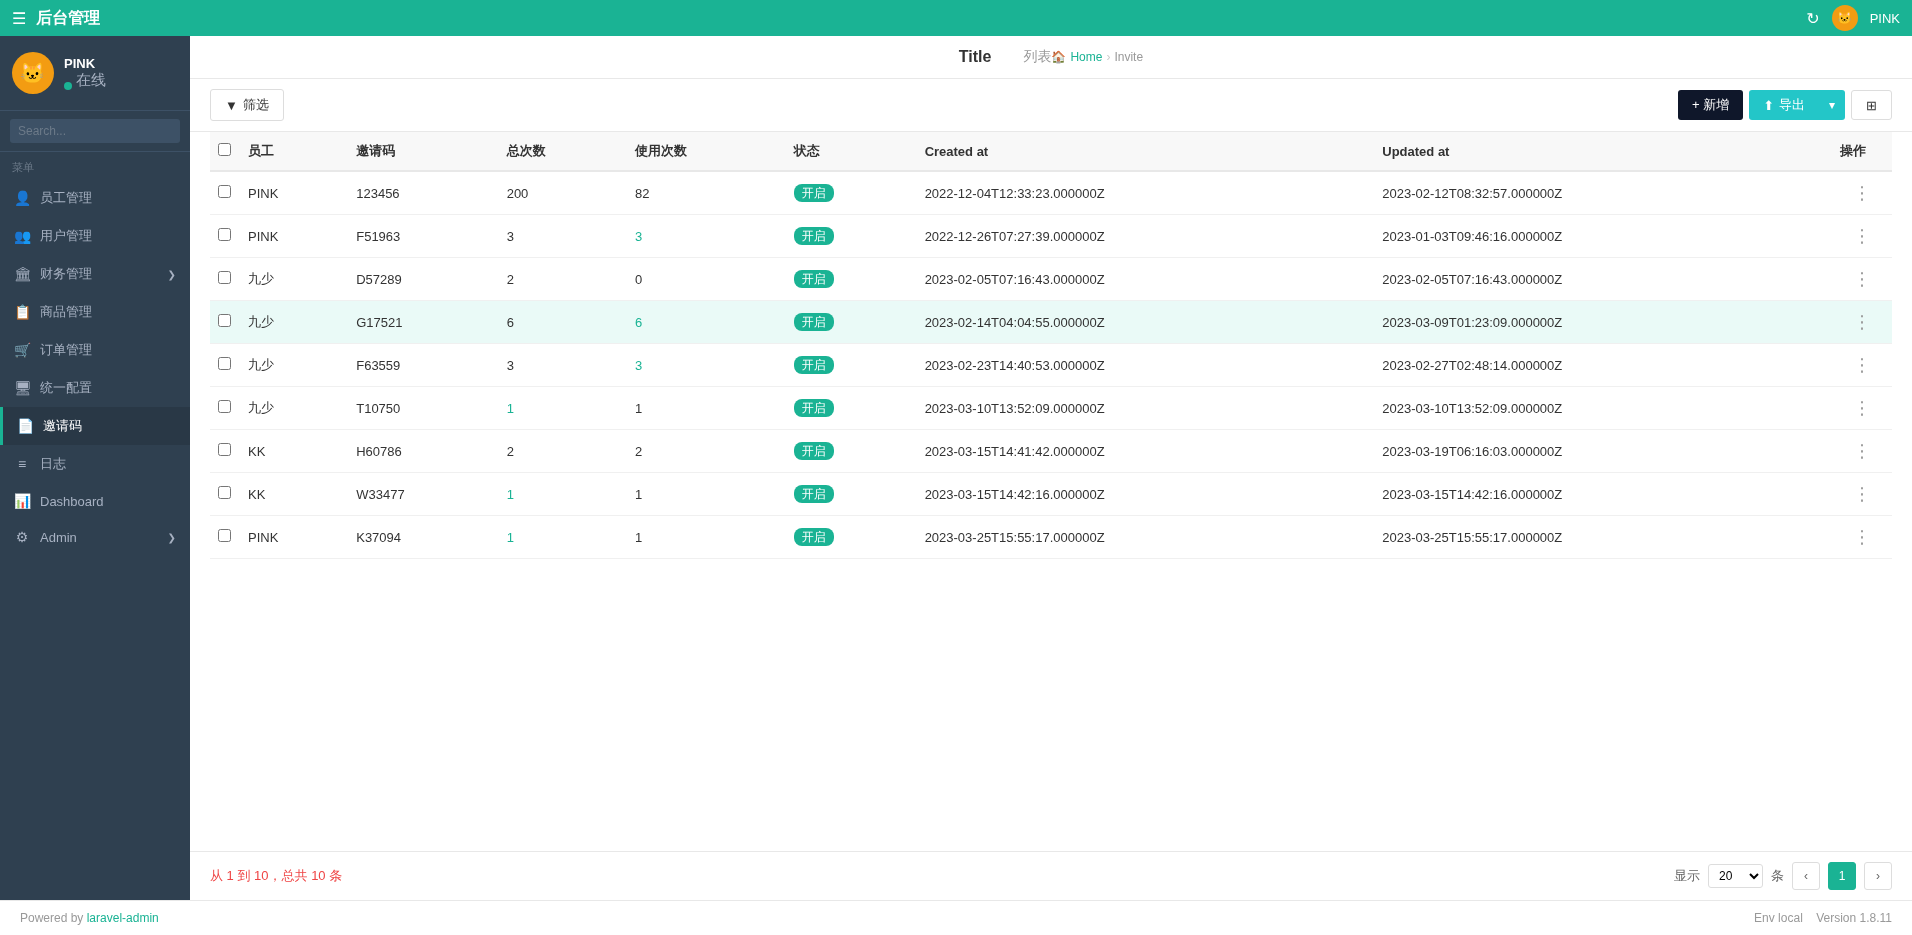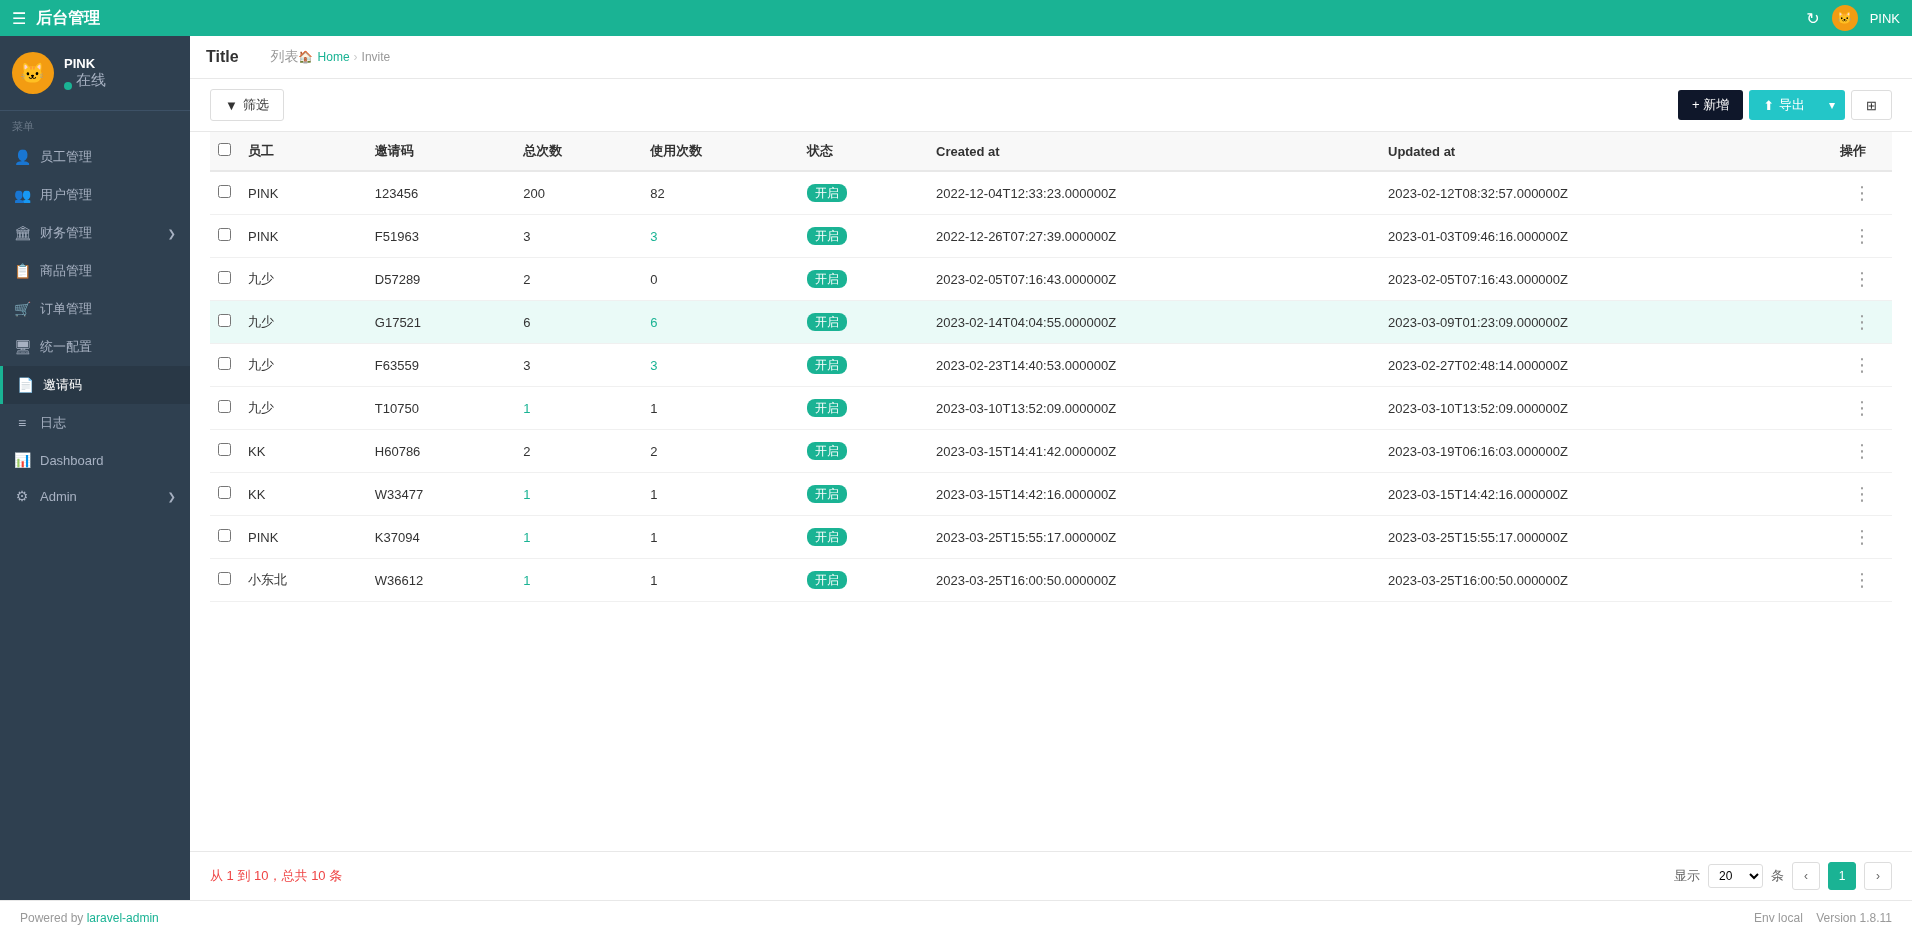--- a/index.html
+++ b/index.html
@@ -96,24 +96,24 @@
     .content-area {
       flex: 1;
       display: flex;
       flex-direction: column;
       overflow: hidden;
     }
 
     
     .page-header {
       background: white;
-      padding: 12px 16px;
-      display: flex;
-      align-items: center;
-      justify-content: flex-start;
+      padding: 12px 4px;
+      display: flex;
+      align-items: center;
+      justify-content: center;
       border-bottom: 1px solid #e8e8e8;
       flex-shrink: 0;
     }
     .page-header-title { display: flex; align-items: center; gap: 8px; }
     .page-title { font-size: 16px; font-weight: bold; color: #333; }
     .page-subtitle { color: #999; font-size: 14px; margin-left: 24px; }
     .breadcrumb { display: flex; align-items: center; gap: 4px; color: #999; font-size: 12px; }
     .breadcrumb-sep { color: #ccc; }
     .breadcrumb a { color: #1ab394; text-decoration: none; }
 
@@ -259,20 +259,23 @@
       <div class="sidebar-avatar">🐱</div>
       <div class="sidebar-user-info">
         <span class="sidebar-username">PINK</span>
         <div class="sidebar-status">
           <span class="status-dot"></span>
           <span>在线</span>
         </div>
       </div>
     </div>
 
+    <div class="sidebar-search">
+      <input type="text" placeholder="Search..." style="">
+    </div>
 
     <div class="sidebar-menu-label">菜单</div>
 
     <div class="sidebar-item">
       <span class="icon">👤</span>
       <span>员工管理</span>
     </div>
     <div class="sidebar-item">
       <span class="icon">👥</span>
       <span>用户管理</span>
@@ -464,31 +467,20 @@
               <td><input type="checkbox" style=""></td>
               <td>PINK</td>
               <td>K37094</td>
               <td><span class="link-style">1</span></td>
               <td>1</td>
               <td><span class="status-badge status-open">开启</span></td>
               <td>2023-03-25T15:55:17.000000Z</td>
               <td>2023-03-25T15:55:17.000000Z</td>
               <td class="actions-col"><span class="action-dots">⋮</span></td>
             </tr>
-            <tr>
-              <td><input type="checkbox" style=""></td>
-              <td>小东北</td>
-              <td>W36612</td>
-              <td><span class="link-style">1</span></td>
-              <td>1</td>
-              <td><span class="status-badge status-open">开启</span></td>
-              <td>2023-03-25T16:00:50.000000Z</td>
-              <td>2023-03-25T16:00:50.000000Z</td>
-              <td class="actions-col"><span class="action-dots">⋮</span></td>
-            </tr>
           </tbody>
       </table>
     </div>
 
     <div class="pagination-bar">
       <span class="pagination-info">从 1 到 10，总共 10 条</span>
       <div class="pagination-right">
         <span class="page-size-label">显示</span>
         <select class="page-size-select">
           <option>20</option>

